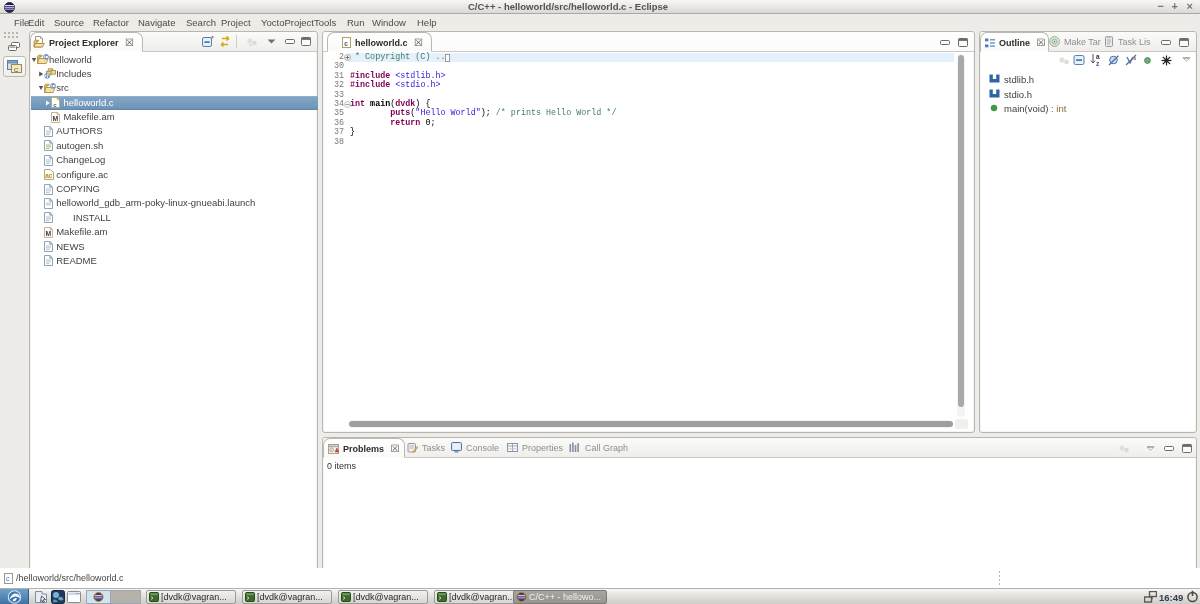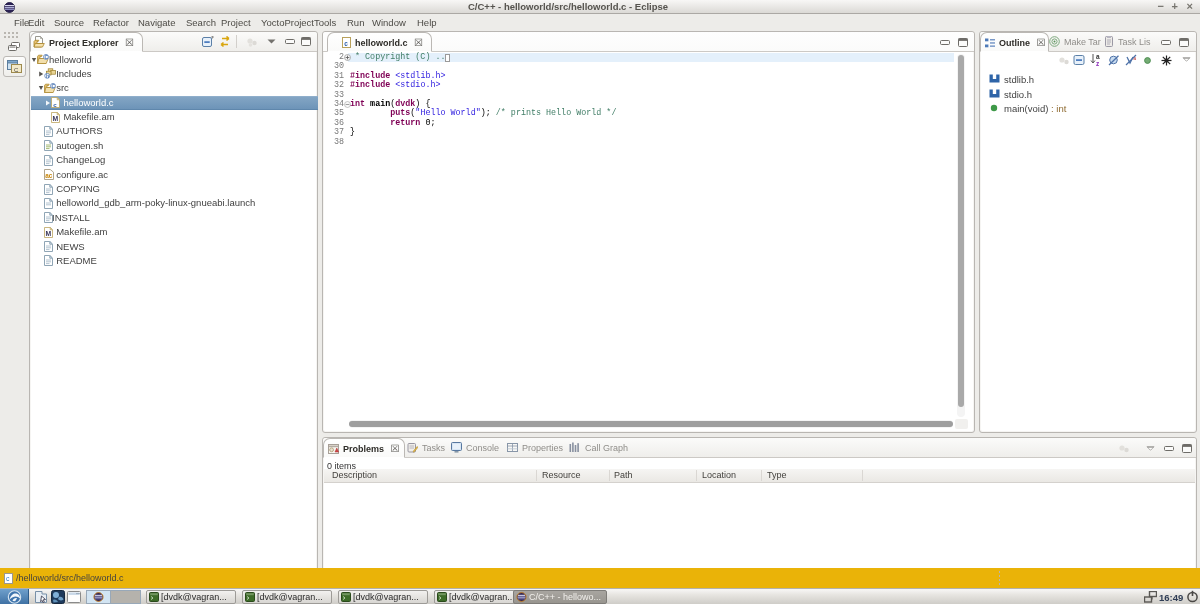--- a/index.html
+++ b/index.html
@@ -68,21 +68,21 @@
 .outic { position:absolute; left:9px; }
 
 
 #pitems { position:absolute; left:4px; top:23px; font-size:9px; color:#333; }
 #phead { position:absolute; left:1px; right:1px; top:31px; height:14px;
   background:linear-gradient(#F6F5F3,#EAE8E4); border-bottom:1px solid #D4D1CD; font-size:9px; color:#44423E;}
 #phead span { position:absolute; top:1px; }
 #phead i { position:absolute; top:1px; bottom:1px; width:1px; background:#DAD7D3;}
 
 
-#statusbar { position:absolute; left:0; top:568px; width:1200px; height:20px; background:#eab308;
+#statusbar { position:absolute; left:0; top:568px; width:1200px; height:20px; background:#ffffff;
   font-size:9px; color:#45433F; }
 
 
 #taskbar { position:absolute; left:0; top:588px; width:1200px; height:16px;
   background:linear-gradient(#F8F7F6 0%,#E6E4E0 40%,#CFCDC8 100%); border-top:1px solid #B3B1AD; }
 .tbtn { position:absolute; top:1px; height:14px; border:1px solid #9D9B97; border-radius:2px;
   background:linear-gradient(#F2F1EF,#D8D6D2); font-size:9px; color:#2B2B2B; line-height:12px; white-space:nowrap; overflow:hidden;}
 .tbtn svg { display:inline-block; vertical-align:-2px; margin:0 2px 0 2px;}
 </style>
 </head>
@@ -339,21 +339,21 @@
           <svg width="9" height="11" viewBox="0 0 9 11" style="">
             <path d="M0.5 0.5 L5.8 0.5 L8.5 3.2 L8.5 10.5 L0.5 10.5 Z" fill="#fff" stroke="#8FA5B5"></path>
             <path d="M5.8 0.5 L5.8 3.2 L8.5 3.2 Z" fill="#D9E4EC" stroke="#8FA5B5"></path>
             <g stroke="#9FB4C4" stroke-width="0.8">
               <line x1="2" y1="5" x2="7" y2="5"></line>
               <line x1="2" y1="6.8" x2="7" y2="6.8"></line>
               <line x1="2" y1="8.6" x2="5.5" y2="8.6"></line>
             </g>
           </svg>
         </span>
-        <span class="lbl" style="left:21px">INSTALL</span>
+        <span class="lbl" style="left:42px">INSTALL</span>
       </div>
       <div class="trow" style="">
         <span class="ic" style="left:13.2px">
           <svg width="9" height="11" viewBox="0 0 9 11" style="">
             <path d="M0.5 0.5 L6.2 0.5 L8.5 2.8 L8.5 10.5 L0.5 10.5 Z" fill="#fff" stroke="#BCA45F" stroke-width="0.8"></path>
             <path d="M6.2 0.5 L6.2 2.8 L8.5 2.8 Z" fill="#EDE2BC" stroke="#BCA45F" stroke-width="0.7"></path>
             <text x="1.5" y="9.4" font-size="6.8" font-weight="bold" fill="#39365A" font-family="Liberation Sans">M</text>
           </svg>
         </span>
         <span class="lbl" style="left:25.2px">Makefile.am</span>
@@ -581,32 +581,20 @@
       <svg width="10" height="5" viewBox="0 0 10 5" style="position:absolute;left:46px;top:2px;">
         <rect x="0.5" y="0.5" width="9" height="4" rx="1" fill="#FBFBFA" stroke="#6E6C68"></rect>
       </svg>
       <svg width="10" height="9" viewBox="0 0 10 9" style="position:absolute;left:64px;top:0px;">
         <rect x="0.5" y="0.5" width="9" height="8" rx="1" fill="#FBFBFA" stroke="#6E6C68"></rect>
         <rect x="0.5" y="0.5" width="9" height="2.4" fill="#6E6C68"></rect>
       </svg>
     </div>
   <div class="body-white" style="top:20px;"></div>
   <div id="pitems">0 items</div>
-  <div id="phead">
-    <span style="left:8px">Description</span>
-    <span style="left:218px">Resource</span>
-    <span style="left:290px">Path</span>
-    <span style="left:378px">Location</span>
-    <span style="left:443px">Type</span>
-    <i style="left:212px"></i>
-      <i style="left:285px"></i>
-      <i style="left:372px"></i>
-      <i style="left:437px"></i>
-      <i style="left:538px"></i>
-  </div>
 </div>
 
 <div id="statusbar">
   <svg width="9" height="11" viewBox="0 0 9 11" style="position:absolute;left:4px;top:5px;">
       <rect x="0.5" y="0.5" width="8" height="10" fill="#fff" stroke="#9a978f"></rect>
       <text x="2" y="8" font-size="7" fill="#2A7ACA" font-family="Liberation Sans">c</text>
     </svg>
   <span style="position:absolute;left:16px;top:5px;">/helloworld/src/helloworld.c</span>
   <div style="position:absolute;left:999px;top:3px;width:1px;height:14px;background:repeating-linear-gradient(#B8B5B0 0 2px, transparent 2px 4px);"></div>
 </div>

